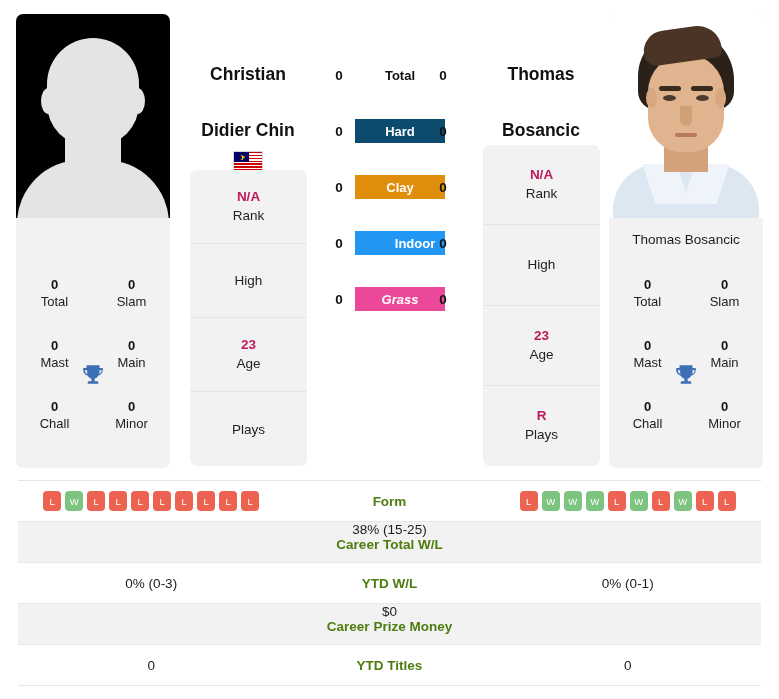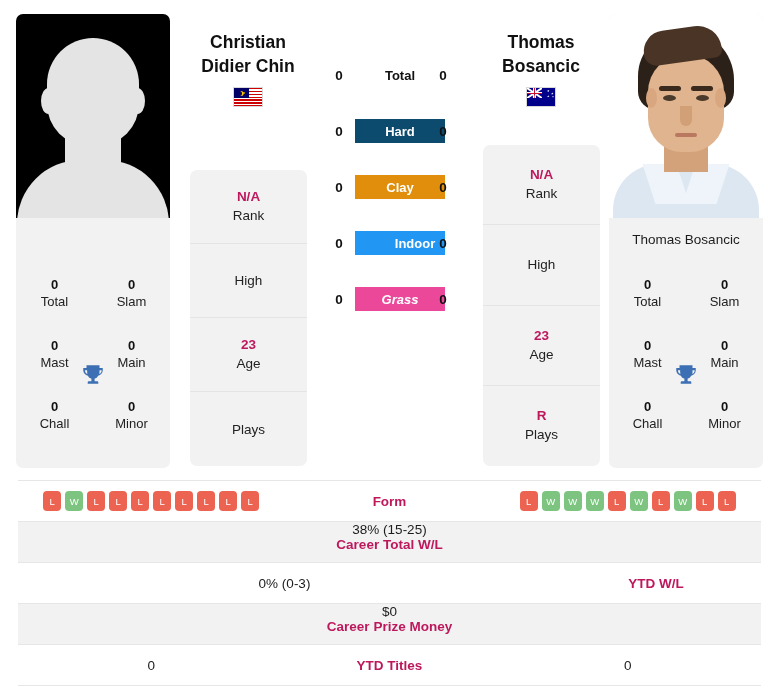--- a/index.html
+++ b/index.html
@@ -110,21 +110,21 @@
   .tg-lbl { font-size: 13px; color: #222; line-height: 18px; }
   .trophy {
     position: absolute; left: 50%; top: 348px; transform: translateX(-50%);
     width: 26px; height: 26px;
   }
 
   
   .name-block { position: absolute; top: 30px; width: 120px; text-align: center; }
   .name-block.left  { left: 188px; }
   .name-block.right { left: 481px; }
-  .pname { font-size: 17.5px; font-weight: bold; line-height: 24px; color: #111; }
+  .pname { font-size: 17.5px; font-weight: bold; line-height: 24px; color: #111; margin-top: 32px; }
   .flag { margin-top: 9px; display: inline-block; width: 30px; height: 20px;
           border: 1px solid #d8d8d8; position: relative; overflow: hidden; vertical-align: middle; }
 
   
   .fl-my { background: repeating-linear-gradient(to bottom,
       #cc0001 0px, #cc0001 1.43px, #ffffff 1.43px, #ffffff 2.86px); }
   .fl-my .canton { position: absolute; left: 0; top: 0; width: 15px; height: 10px; background: #010066; }
   .fl-my .moon { position: absolute; left: 3px; top: 2.5px; width: 5px; height: 5px;
       border-radius: 50%; box-shadow: 1.6px 0 0 0 #ffcc00; background: #010066; }
   .fl-my .star { position: absolute; left: 8.5px; top: 3.5px; width: 3px; height: 3px; background: #ffcc00;
@@ -178,21 +178,21 @@
 
   
   .table { position: absolute; left: 18px; top: 480px; width: 743px;
            border-top: 1px solid #e6e6e6; }
   .trow {
     display: flex; align-items: center; height: 41px;
     border-bottom: 1px solid #e6e6e6;
   }
   .trow.shaded { background: #f2f2f2; flex-direction: column; }
   .tcell { flex: 1; text-align: center; font-size: 13.5px; color: #1c1c1c; }
-  .tcell.mid { flex: 0 0 210px; font-weight: bold; font-size: 13.5px; color: #be185d; }
+  .tcell.mid { flex: 0 0 210px; font-weight: bold; font-size: 13.5px; color: #4d7c0f; }
   .form-wrap { display: flex; justify-content: center; gap: 4px; }
   .badge {
     width: 18px; height: 20px; border-radius: 4px; color: #ffffff;
     font-size: 9.5px; display: flex; align-items: center; justify-content: center;
   }
 </style>
 </head>
 <body>
 
 <div class="page">
@@ -417,20 +417,21 @@
 
     <div class="trow shaded">
       <div class="tcell">38% (15-25)</div>
       <div class="tcell mid">Career Total W/L</div>
       <div class="tcell">47% (26-29)</div>
     </div>
 
     <div class="trow">
       <div class="tcell">0% (0-3)</div>
       <div class="tcell mid">YTD W/L</div>
+      <div class="tcell">0% (0-1)</div>
     </div>
 
     <div class="trow shaded">
       <div class="tcell">$0</div>
       <div class="tcell mid">Career Prize Money</div>
       <div class="tcell">$0</div>
     </div>
 
     <div class="trow">
       <div class="tcell">0</div>

